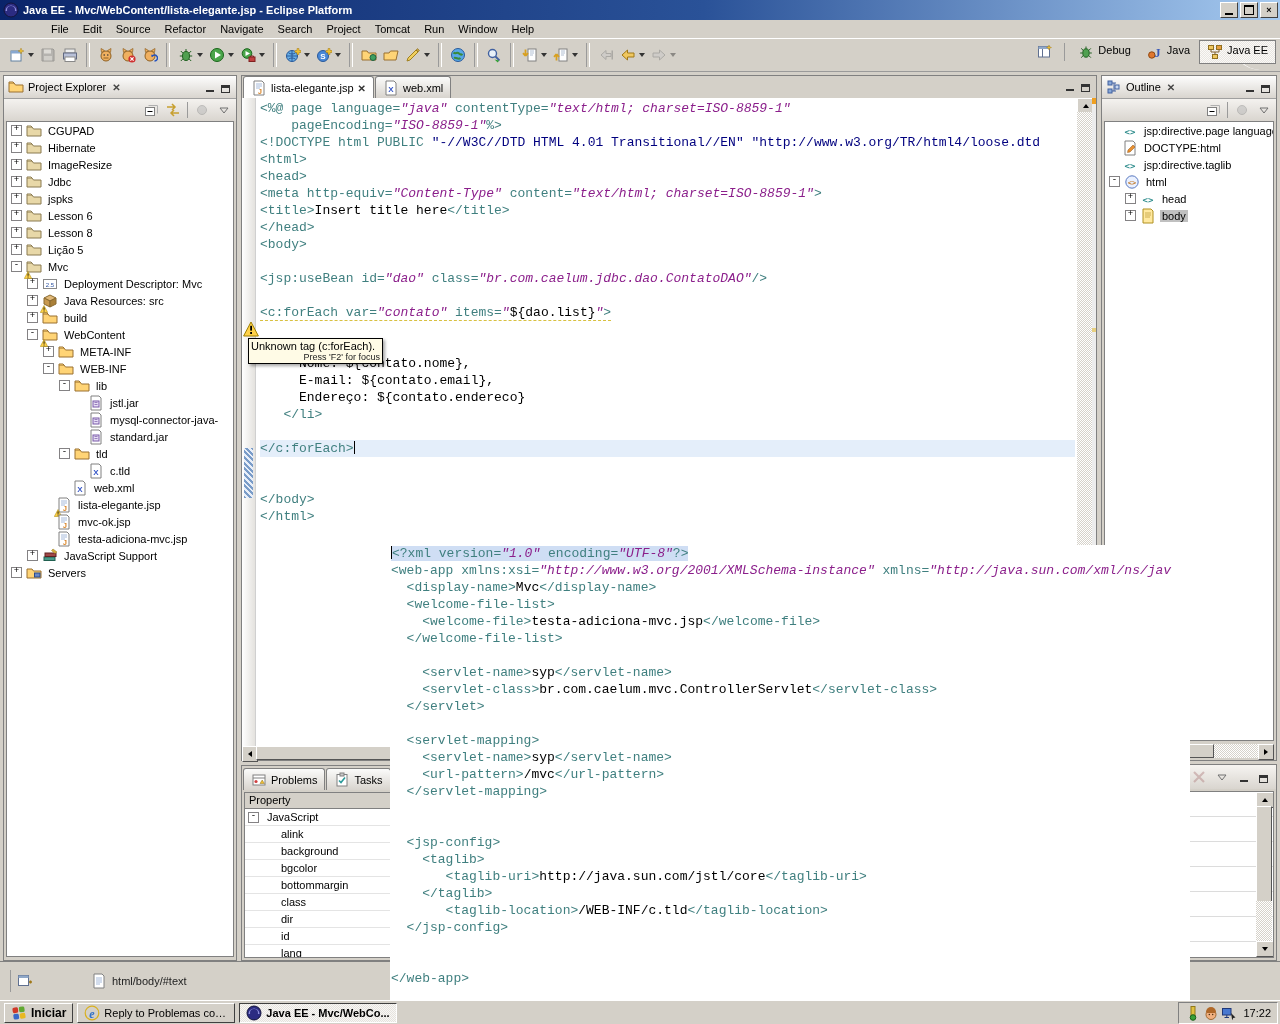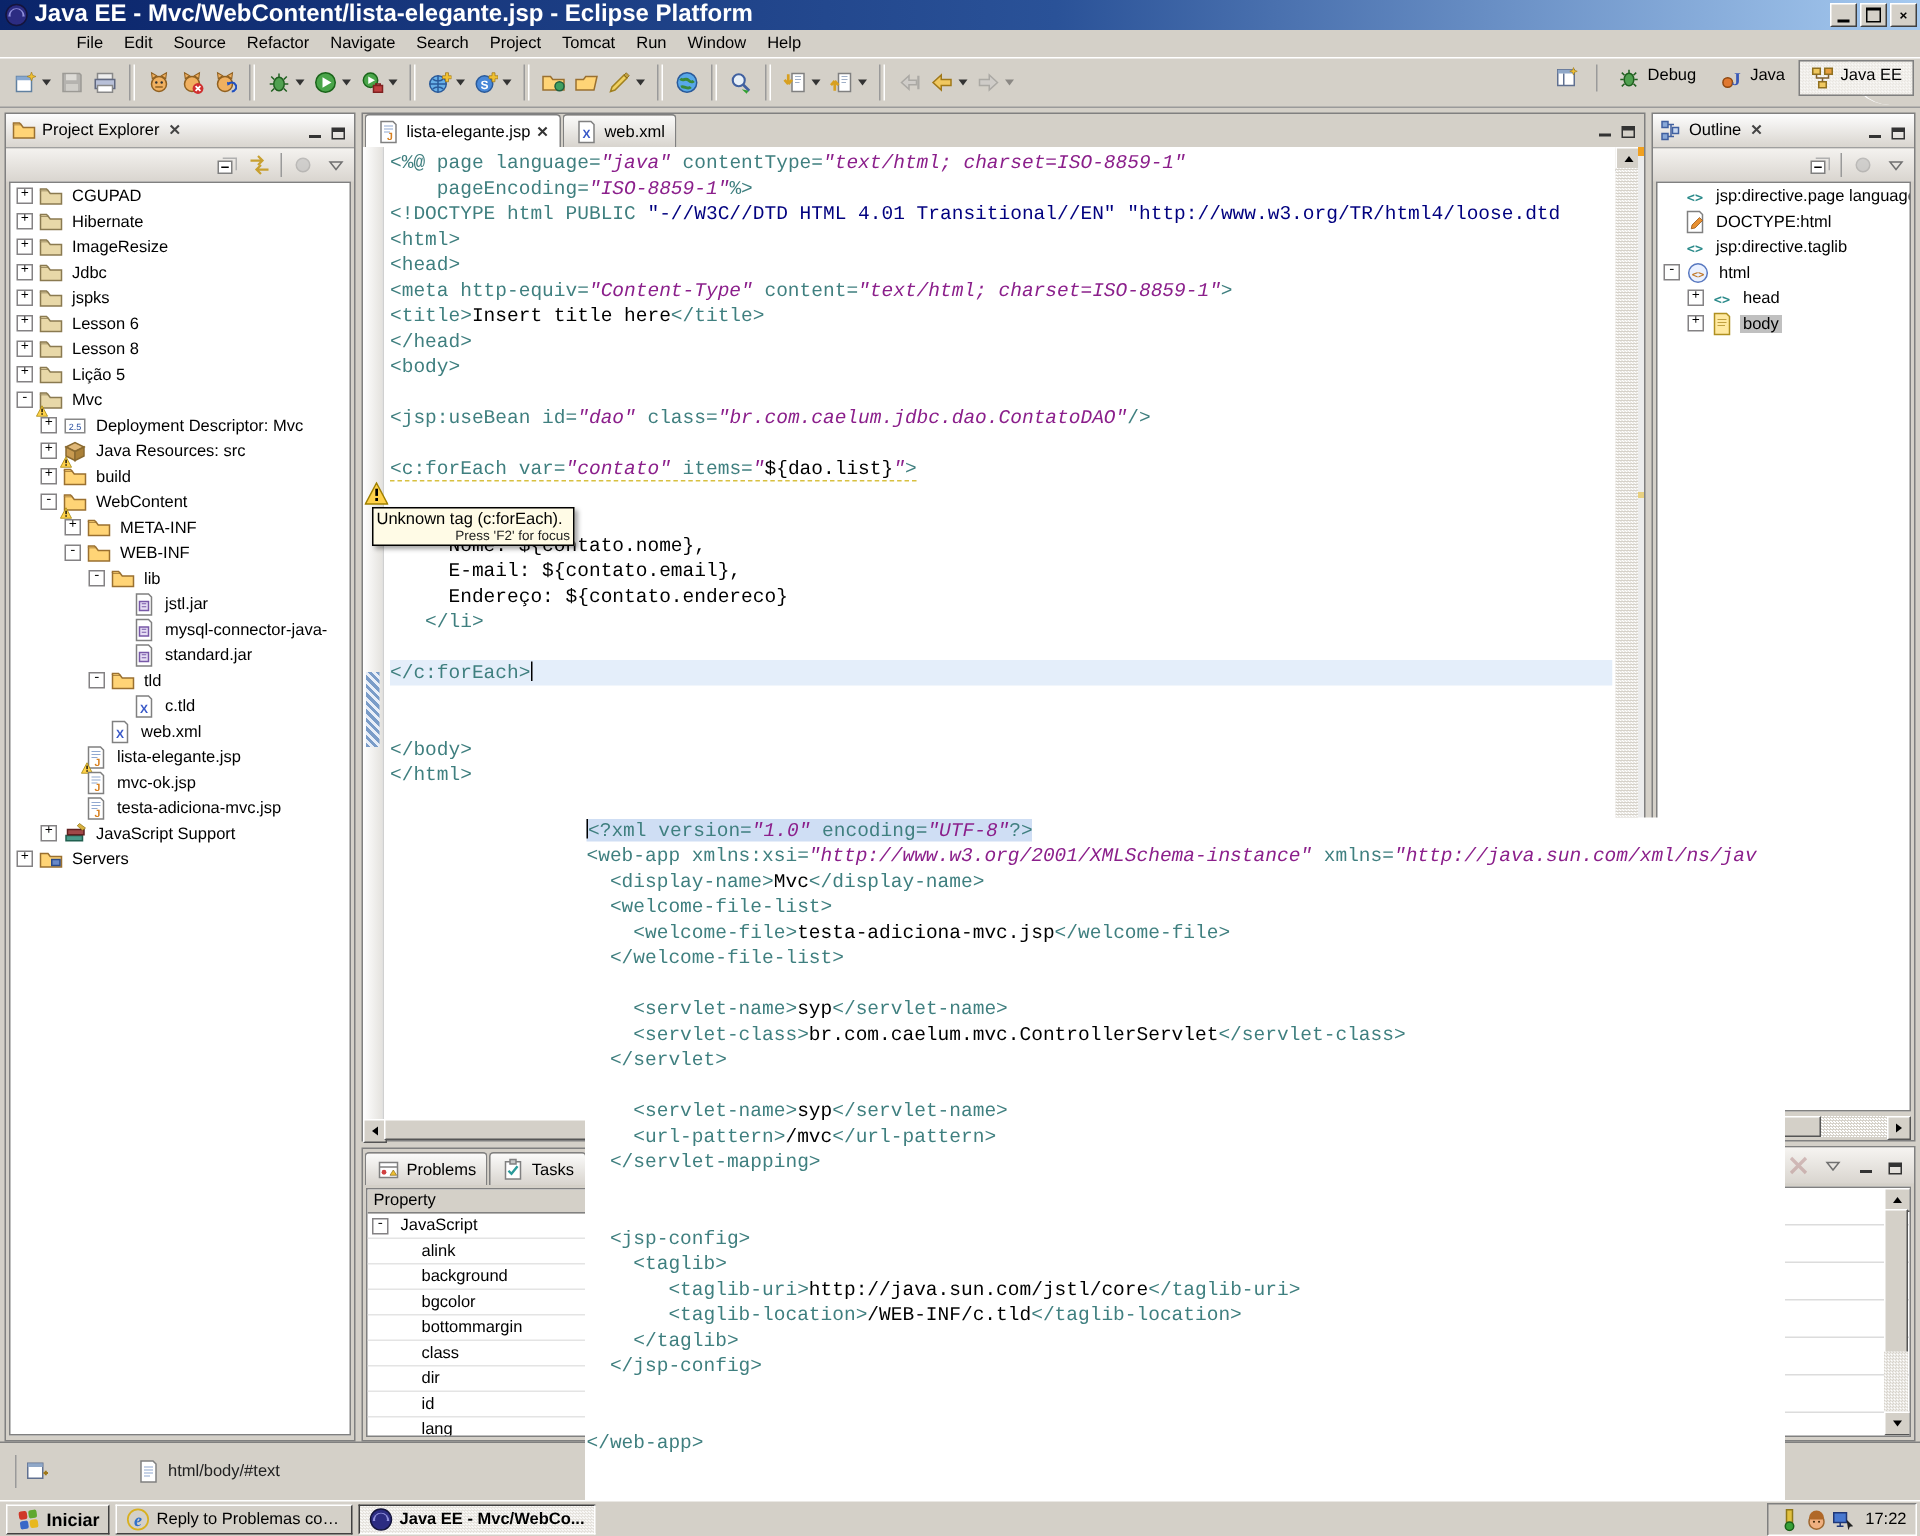--- a/index.html
+++ b/index.html
@@ -5,21 +5,21 @@
   html,body{margin:0;padding:0;}
   body{width:1280px;height:1024px;position:relative;overflow:hidden;
        background:#d4d0c8;font-family:"Liberation Sans",sans-serif;font-size:11px;color:#000;}
   .icn{display:inline-block;width:16px;height:16px;vertical-align:middle;}
   .icn svg{width:16px;height:16px;display:block;}
 
   
   #titlebar{position:absolute;left:0;top:0;width:1280px;height:20px;
     background:linear-gradient(90deg,#0a246a 0%,#2a5298 55%,#a6caf0 100%);
     display:flex;align-items:center;padding-left:3px;box-sizing:border-box;}
-  #titlebar .ttext{color:#fff;font-weight:bold;font-size:16px;margin-left:4px;white-space:nowrap;}
+  #titlebar .ttext{color:#fff;font-weight:bold;font-size:11px;margin-left:4px;white-space:nowrap;}
   #wbtns{position:absolute;right:2px;top:2px;display:flex;gap:2px;}
   .wbtn{width:16px;height:14px;background:#d4d0c8;border:1px solid;border-color:#fff #404040 #404040 #fff;
         display:flex;align-items:center;justify-content:center;font-size:9px;font-weight:bold;line-height:1;}
 
   
   #menubar{position:absolute;left:0;top:20px;width:1280px;height:18px;display:flex;align-items:center;margin-left:44px;}
   .mitem{padding:2px 7px;}
   #toolbar{position:absolute;left:0;top:38px;width:1280px;height:34px;
     border-top:1px solid #fff;border-bottom:1px solid #9a9a9a;display:flex;align-items:center;box-sizing:border-box;}
   .tbtn{display:inline-flex;align-items:center;padding:3px 2px;margin:0 1px;}
@@ -1075,30 +1075,31 @@
       <div class="cl"><span class="c-t">&lt;web-app xmlns:xsi=</span><span class="c-v">"http://www.w3.org/2001/XMLSchema-instance"</span><span class="c-t"> xmlns=</span><span class="c-v">"http://java.sun.com/xml/ns/jav</span></div>
       <div class="cl"><span class="c-t">  &lt;display-name&gt;</span><span class="c-k">Mvc</span><span class="c-t">&lt;/display-name&gt;</span></div>
       <div class="cl"><span class="c-t">  &lt;welcome-file-list&gt;</span></div>
       <div class="cl"><span class="c-t">    &lt;welcome-file&gt;</span><span class="c-k">testa-adiciona-mvc.jsp</span><span class="c-t">&lt;/welcome-file&gt;</span></div>
       <div class="cl"><span class="c-t">  &lt;/welcome-file-list&gt;</span></div>
       <div class="cl"></div>
       <div class="cl"><span class="c-t">    &lt;servlet-name&gt;</span><span class="c-k">syp</span><span class="c-t">&lt;/servlet-name&gt;</span></div>
       <div class="cl"><span class="c-t">    &lt;servlet-class&gt;</span><span class="c-k">br.com.caelum.mvc.ControllerServlet</span><span class="c-t">&lt;/servlet-class&gt;</span></div>
       <div class="cl"><span class="c-t">  &lt;/servlet&gt;</span></div>
       <div class="cl"></div>
+      <div class="cl"><span class="c-t">  &lt;servlet-mapping&gt;</span></div>
       <div class="cl"><span class="c-t">    &lt;servlet-name&gt;</span><span class="c-k">syp</span><span class="c-t">&lt;/servlet-name&gt;</span></div>
       <div class="cl"><span class="c-t">    &lt;url-pattern&gt;</span><span class="c-k">/mvc</span><span class="c-t">&lt;/url-pattern&gt;</span></div>
       <div class="cl"><span class="c-t">  &lt;/servlet-mapping&gt;</span></div>
       <div class="cl"></div>
       <div class="cl"></div>
       <div class="cl"><span class="c-t">  &lt;jsp-config&gt;</span></div>
       <div class="cl"><span class="c-t">    &lt;taglib&gt;</span></div>
       <div class="cl"><span class="c-t">       &lt;taglib-uri&gt;</span><span class="c-k">http://java.sun.com/jstl/core</span><span class="c-t">&lt;/taglib-uri&gt;</span></div>
+      <div class="cl"><span class="c-t">    &lt;/taglib&gt;</span></div>
       <div class="cl"><span class="c-t">       &lt;taglib-location&gt;</span><span class="c-k">/WEB-INF/c.tld</span><span class="c-t">&lt;/taglib-location&gt;</span></div>
-      <div class="cl"><span class="c-t">    &lt;/taglib&gt;</span></div>
       <div class="cl"><span class="c-t">  &lt;/jsp-config&gt;</span></div>
       <div class="cl"></div>
       <div class="cl"></div>
       <div class="cl"><span class="c-t">&lt;/web-app&gt;</span></div>
     </div>
 </div>
 
 <div id="statusbar">
   <span id="fastview">
       <span class="icn" id="fastviewico">

